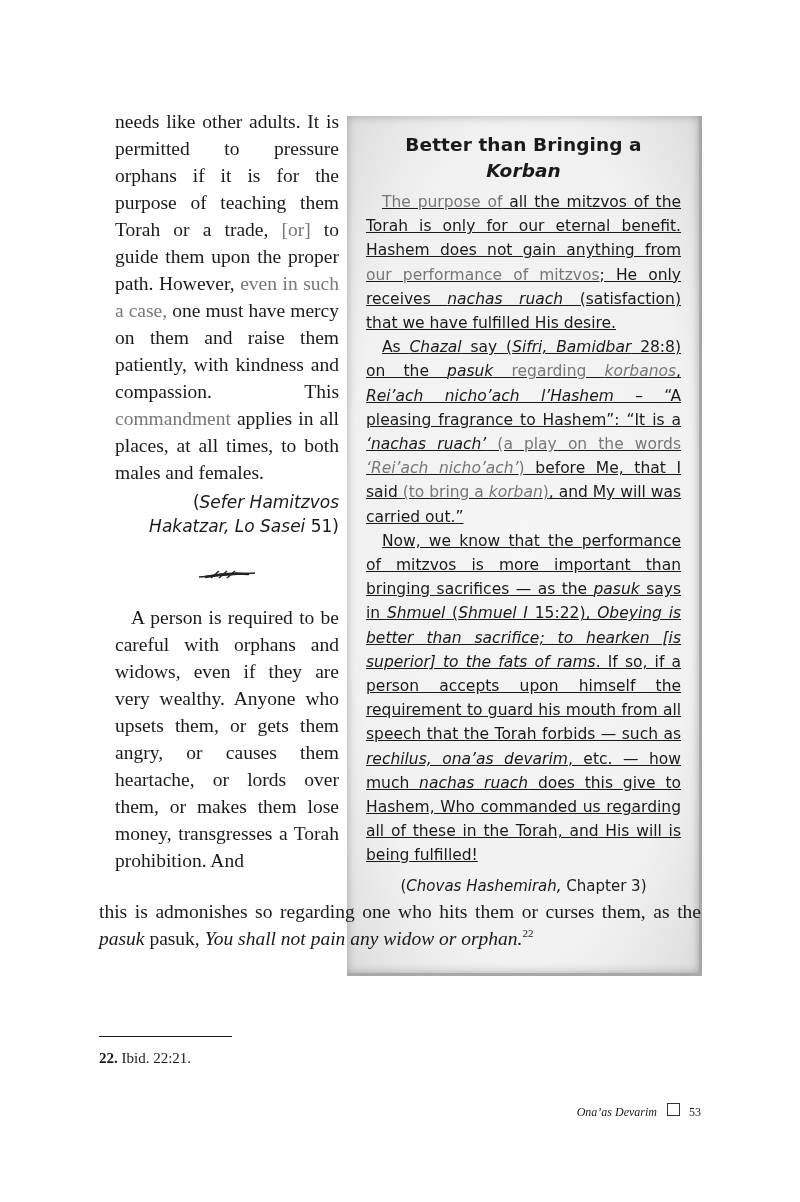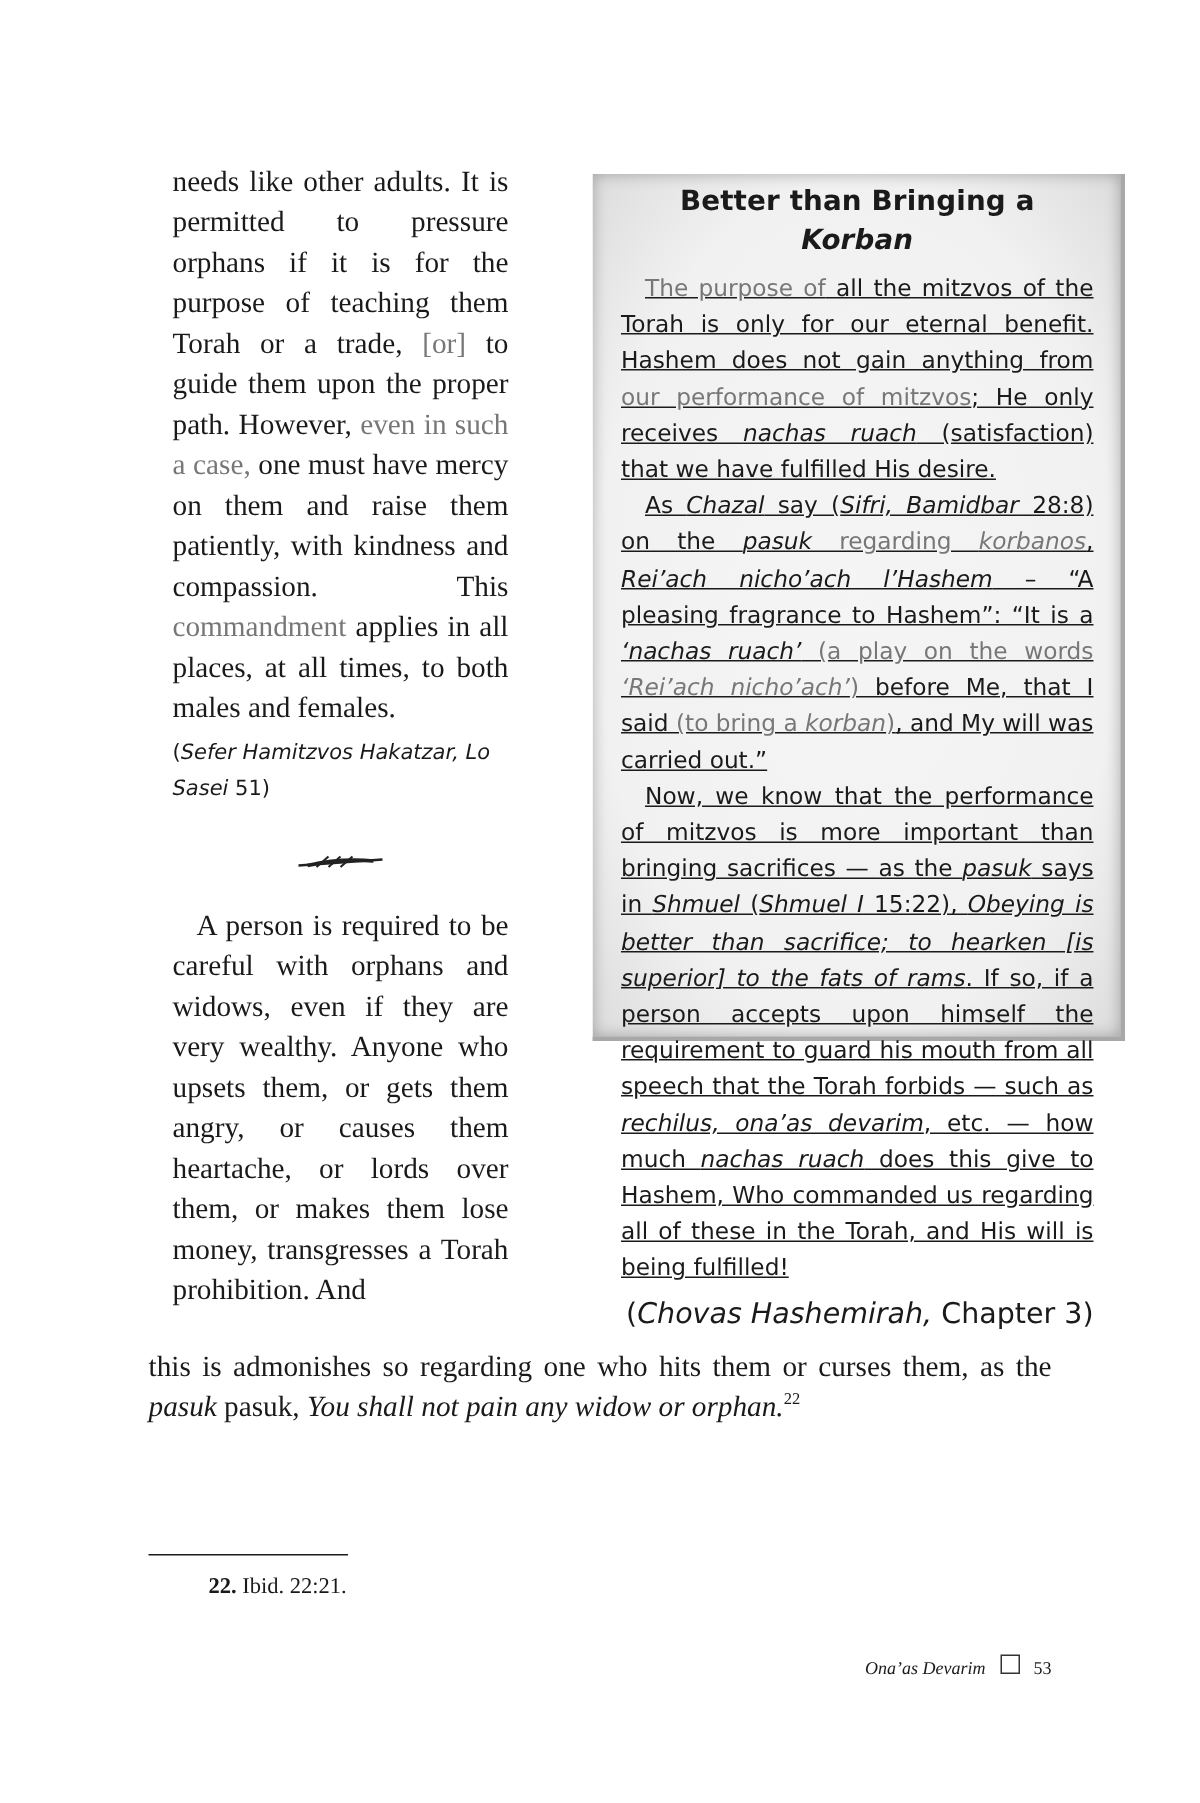--- a/index.html
+++ b/index.html
@@ -10,56 +10,55 @@
   i, .it { font-style: italic; }
 
   
   #left-col {
     position: absolute; left: 99px; top: 108px; width: 224px;
     font-size: 19.5px; line-height: 27px; text-align: justify; margin-left: 16px;
   }
   #left-col p { margin: 0; }
   .indent { text-indent: 16px; }
   .src-cite {
-    text-align: left; font-size: 14px; line-height: 24px; margin-top: 4px;
+    text-align: right; font-size: 17px; line-height: 24px; margin-top: 4px;
   }
   #divider-ornament {
     display: block; margin: 30px auto 22px auto; width: 60px; height: 14px;
   }
 
   
   #sidebar-box {
-    position: absolute; left: 347px; top: 116px; width: 355px; height: 578px;
-    box-sizing: border-box; padding: 6px 18px 0 19px;
+    position: absolute; left: 347px; top: 116px; width: 355px; height: 860px;
+    box-sizing: border-box; padding: 16px 18px 0 19px;
     background: radial-gradient(ellipse at center, #f5f5f5 0%, #f1f1f1 70%, #dcdcdc 100%);
     box-shadow: inset 0 0 10px rgba(0,0,0,0.28);
     border-right: 3px solid #a8a8a8;
     border-bottom: 3px solid #a8a8a8;
-    margin-left: 48px;
   }
   #sidebar-title {
     margin: 0 0 6px 0; text-align: center; font-size: 18.5px; font-weight: bold; letter-spacing: 0.1px;
     line-height: 26px;
   }
   #sidebar-body { font-size: 15.5px; line-height: 24.2px; text-align: justify; }
   #sidebar-body p { margin: 0; text-decoration: underline; }
-  #sidebar-cite { text-align: right; font-size: 19px; line-height: 24px; margin-top: 6px; }
+  #sidebar-cite { text-align: center; font-size: 15px; line-height: 24px; margin-top: 6px; }
 
   
   #main-text {
     position: absolute; left: 99px; top: 898px; width: 602px;
     font-size: 19.5px; line-height: 27px; text-align: justify;
   }
   #main-text p { margin: 0; }
   sup { font-size: 11px; line-height: 0; vertical-align: 8px; }
 
   
   #footnote-rule { position: absolute; left: 99px; top: 1036px; width: 133px; height: 0; border-top: 1.5px solid #1a1a1a; }
   #footnote-22 { position: absolute; left: 99px; top: 1050px; font-size: 15px; }
-  #footnote-22 b { font-weight: bold; margin-left: 40px; }
+  #footnote-22 b { font-weight: bold; }
 
   
   #running-footer {
     position: absolute; right: 99px; top: 1103px; font-size: 12px; white-space: nowrap;
   }
   #running-footer .box-glyph {
     display: inline-block; width: 11px; height: 11px; border: 1px solid #333;
     margin: 0 9px 0 10px; vertical-align: 0px;
   }
 </style>

